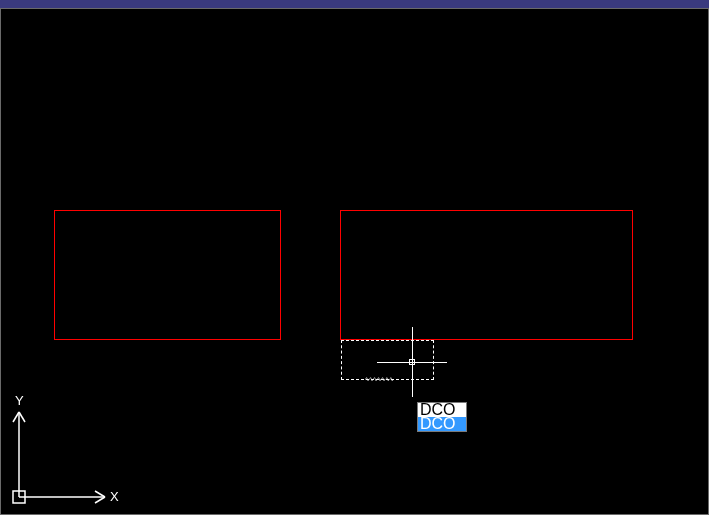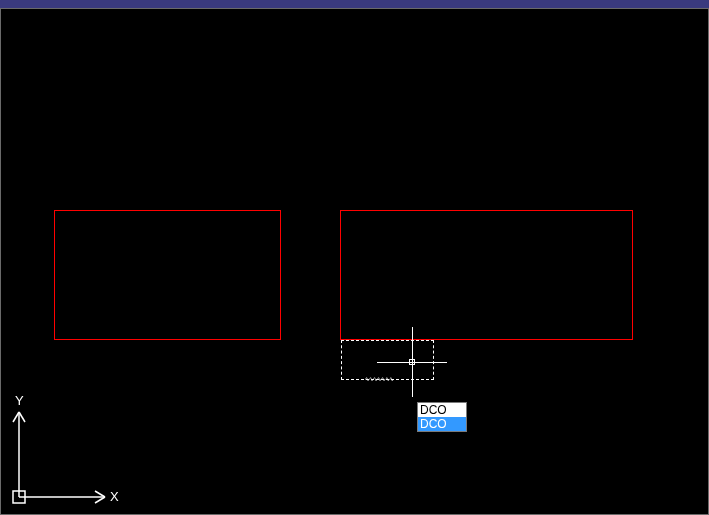--- a/index.html
+++ b/index.html
@@ -55,21 +55,21 @@
     position: absolute;
     width: 4px;
     height: 4px;
     border: 1px solid #fff;
     background: transparent;
   }
   .autoc-box {
     position: absolute;
     background: #ffffff;
     border: 1px solid #7a7a7a;
-    font-size: 12px;
+    font-size: 16px;
     line-height: 14px;
     min-width: 48px;
   }
   .autoc-item {
     padding: 0 2px;
     color: #000;
     cursor: default;
   }
   .autoc-item.selected {
     background: #3399ff;

